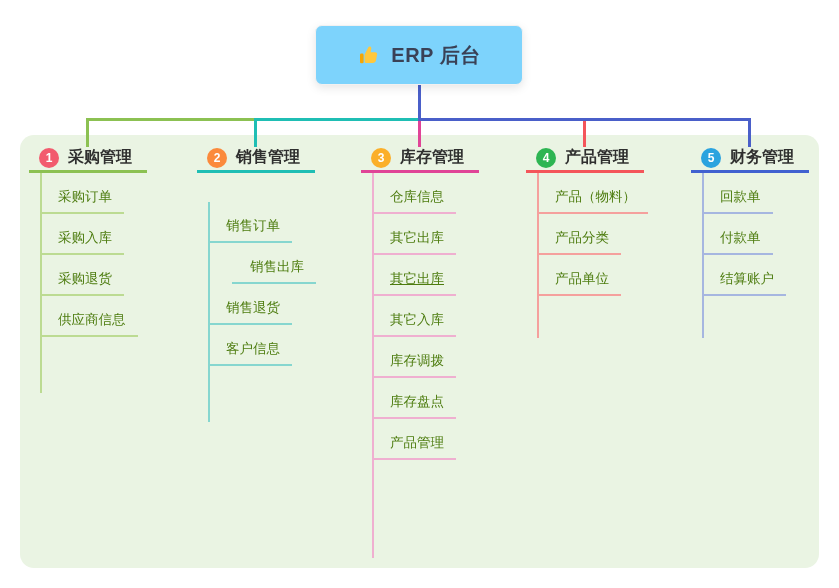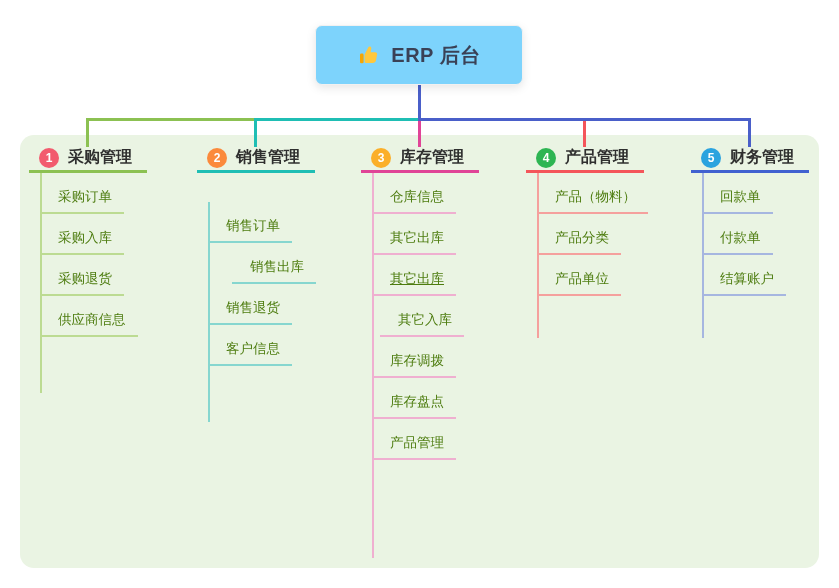--- a/index.html
+++ b/index.html
@@ -130,21 +130,21 @@
       <div class="vline" style="height: 385px; background-color: rgb(239, 175, 208);"></div>
       <div class="child" style="border-bottom-color: rgb(239, 175, 208);">
         <span>仓库信息</span>
         </div>
       <div class="child" style="border-bottom-color: rgb(239, 175, 208);">
         <span>其它出库</span>
         </div>
       <div class="child" style="border-bottom-color: rgb(239, 175, 208); text-decoration: underline;">
         <span>其它出库</span>
         </div>
-      <div class="child" style="border-bottom-color: rgb(239, 175, 208); margin-left: 8px;">
+      <div class="child" style="border-bottom-color: rgb(239, 175, 208);">
         <span>其它入库</span>
         </div>
       <div class="child" style="border-bottom-color: rgb(239, 175, 208);">
         <span>库存调拨</span>
         </div>
       <div class="child" style="border-bottom-color: rgb(239, 175, 208); justify-content: flex-end;">
         <span>库存盘点</span>
         </div>
       <div class="child" style="border-bottom-color: rgb(239, 175, 208);">
         <span>产品管理</span>

